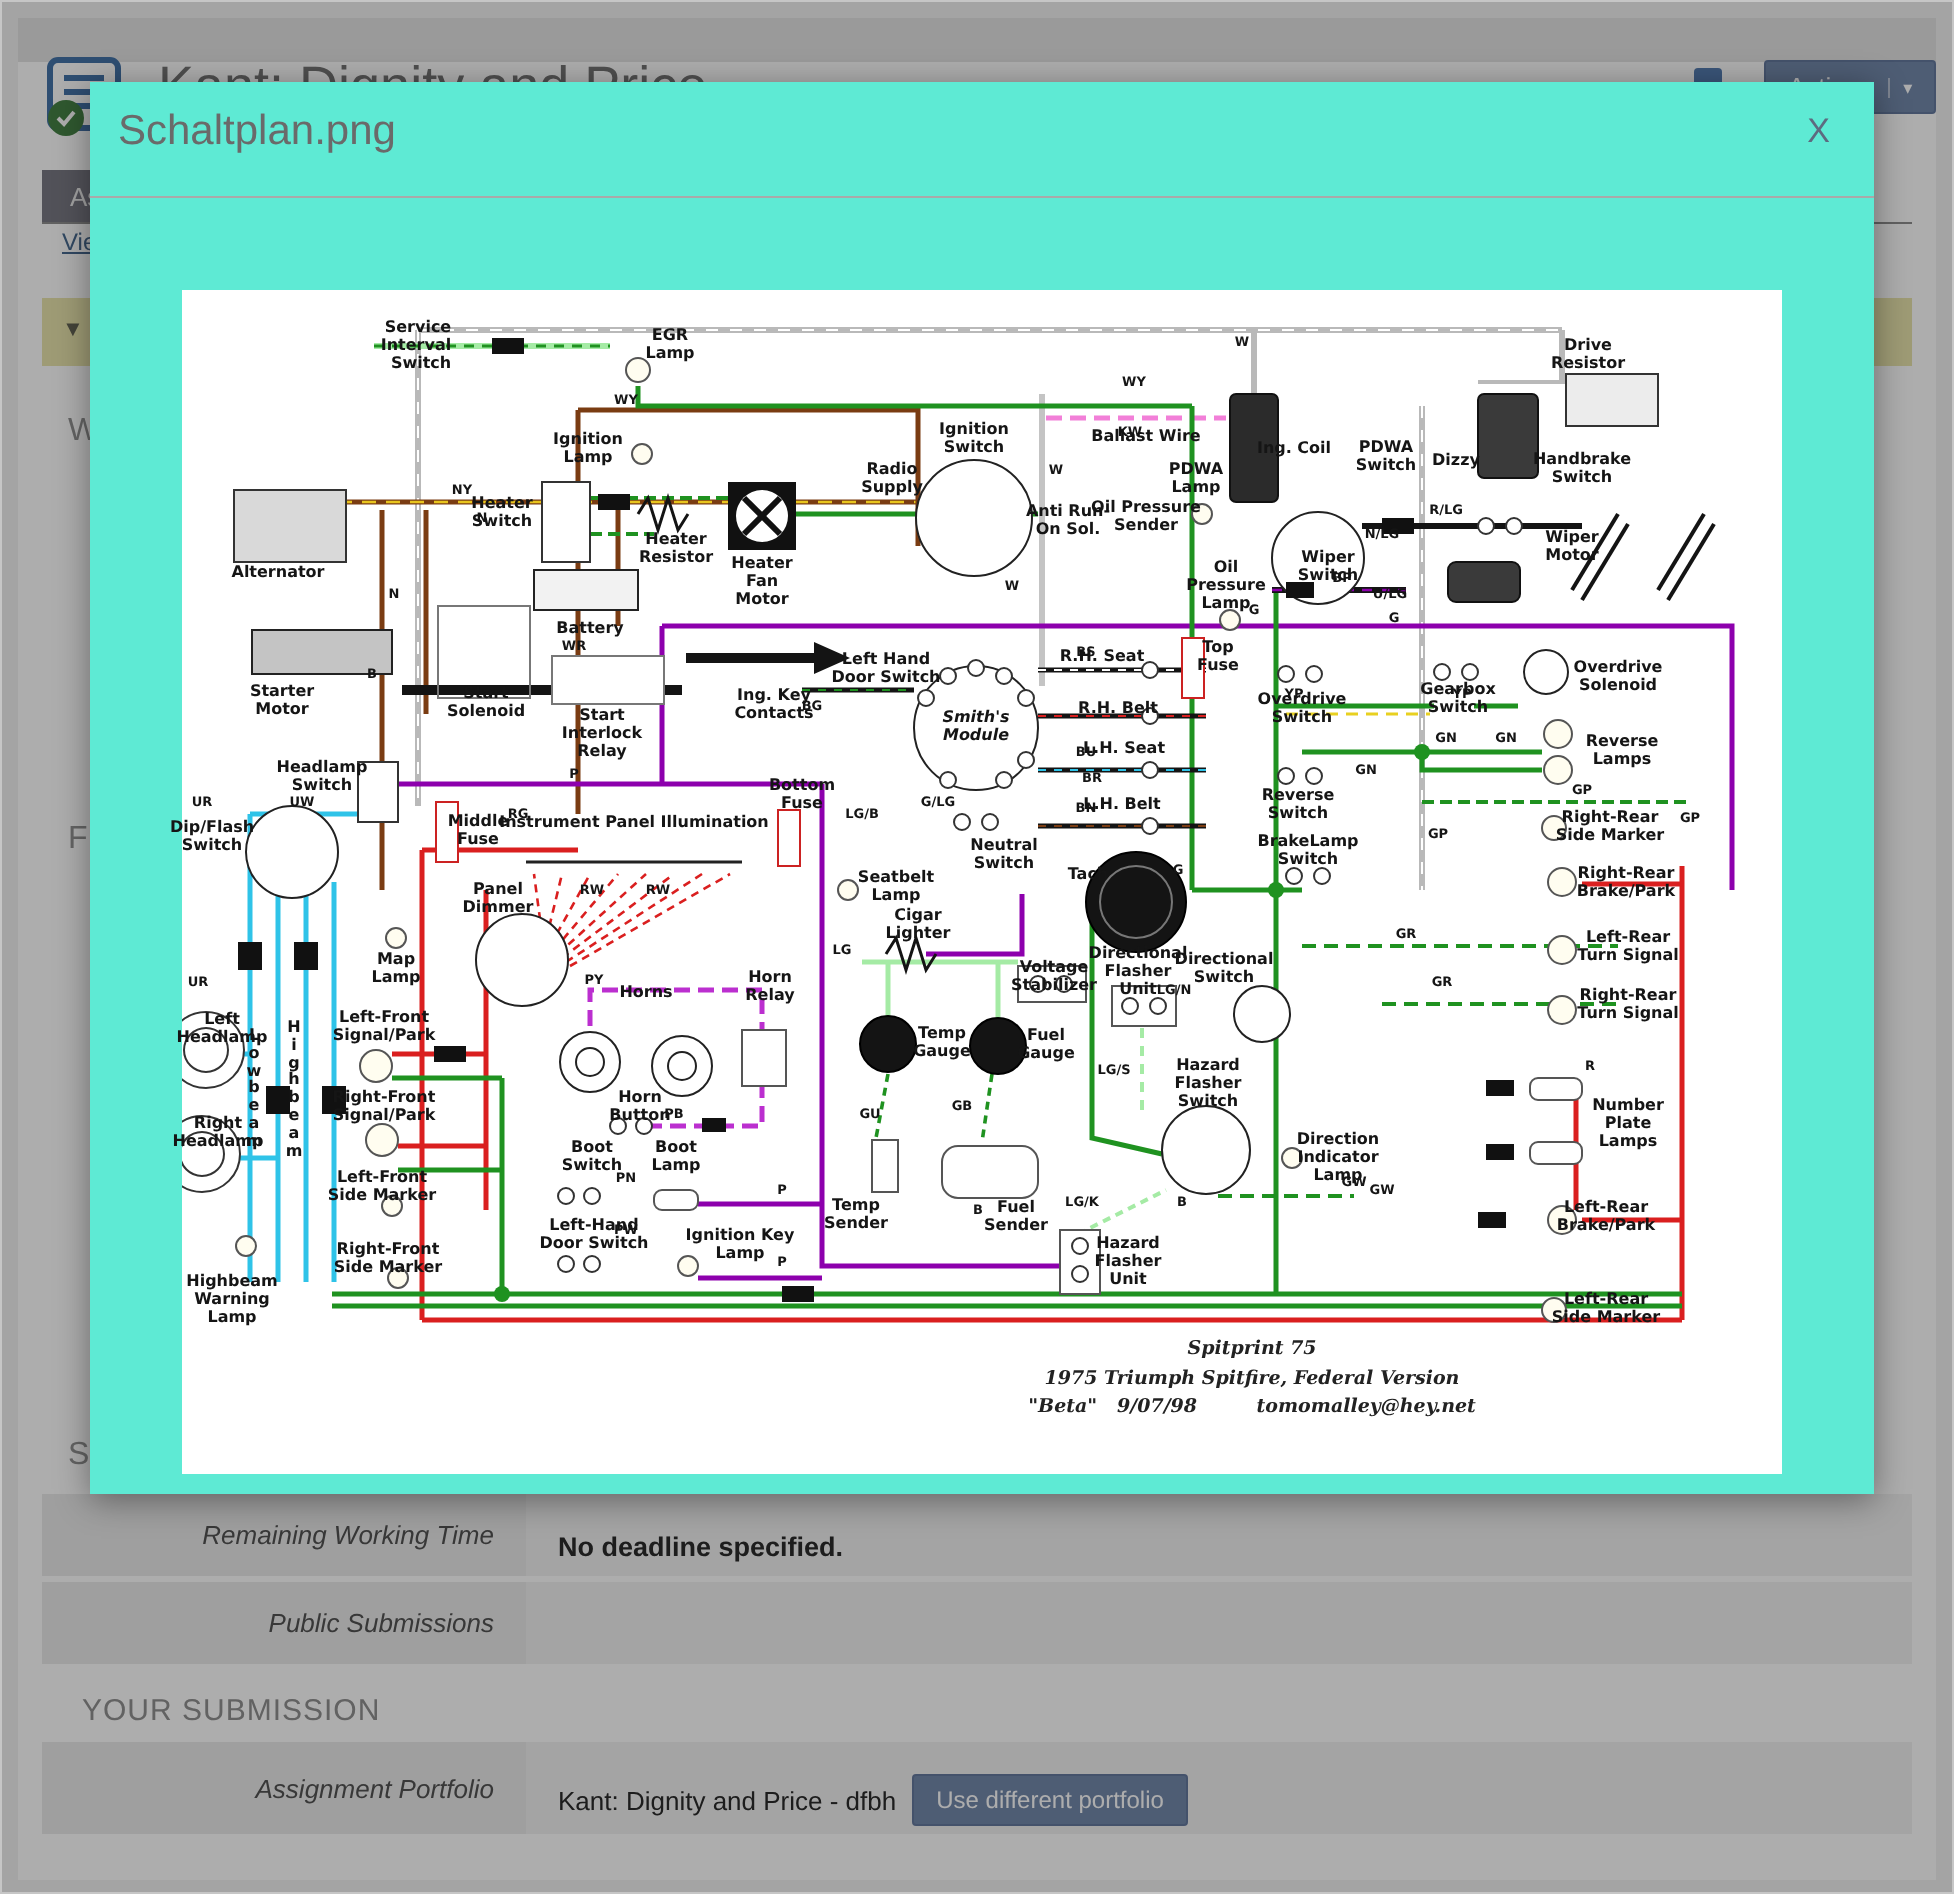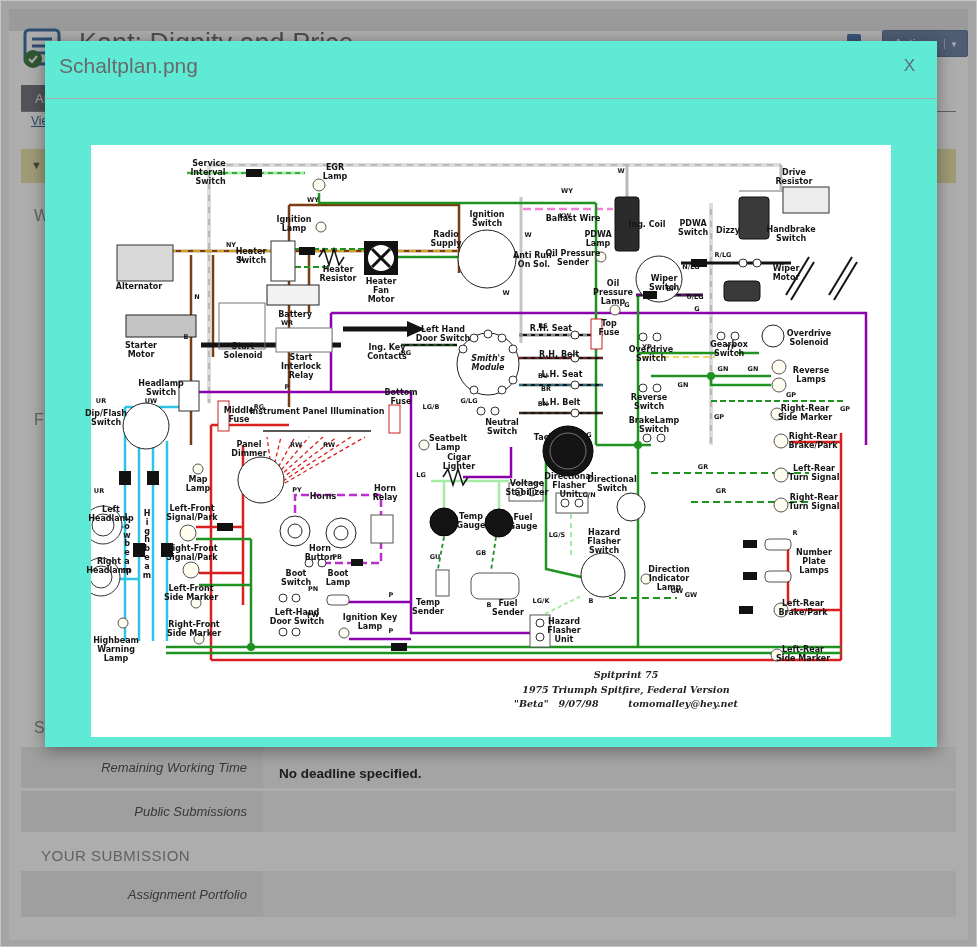--- a/index.html
+++ b/index.html
@@ -81,20 +81,24 @@
   <div class="inforow r1">
     <div class="row-label">Remaining Working Time</div>
     <div class="row-value">No deadline specified.</div>
   </div>
   <div class="inforow r2">
     <div class="row-label">Public Submissions</div>
   </div>
   <div class="subhead">YOUR SUBMISSION</div>
   <div class="inforow r3">
     <div class="row-label">Assignment Portfolio</div>
+    <div class="row-value">
+      <span>Kant: Dignity and Price - dfbh</span>
+      <button class="btn">Use different portfolio</button>
+    </div>
   </div>
 
   <div class="backdrop"></div>
   <div class="modal">
     <div class="modal-title">Schaltplan.png</div>
     <div class="modal-close">X</div>
     <div class="modal-hr"></div>
     <div class="diagram">
       <svg id="wires-svg" viewBox="0 0 800 592" preserveAspectRatio="none">
           <polyline points="118,20 690,20" fill="none" stroke="#b9b9b9" stroke-width="3"></polyline>

